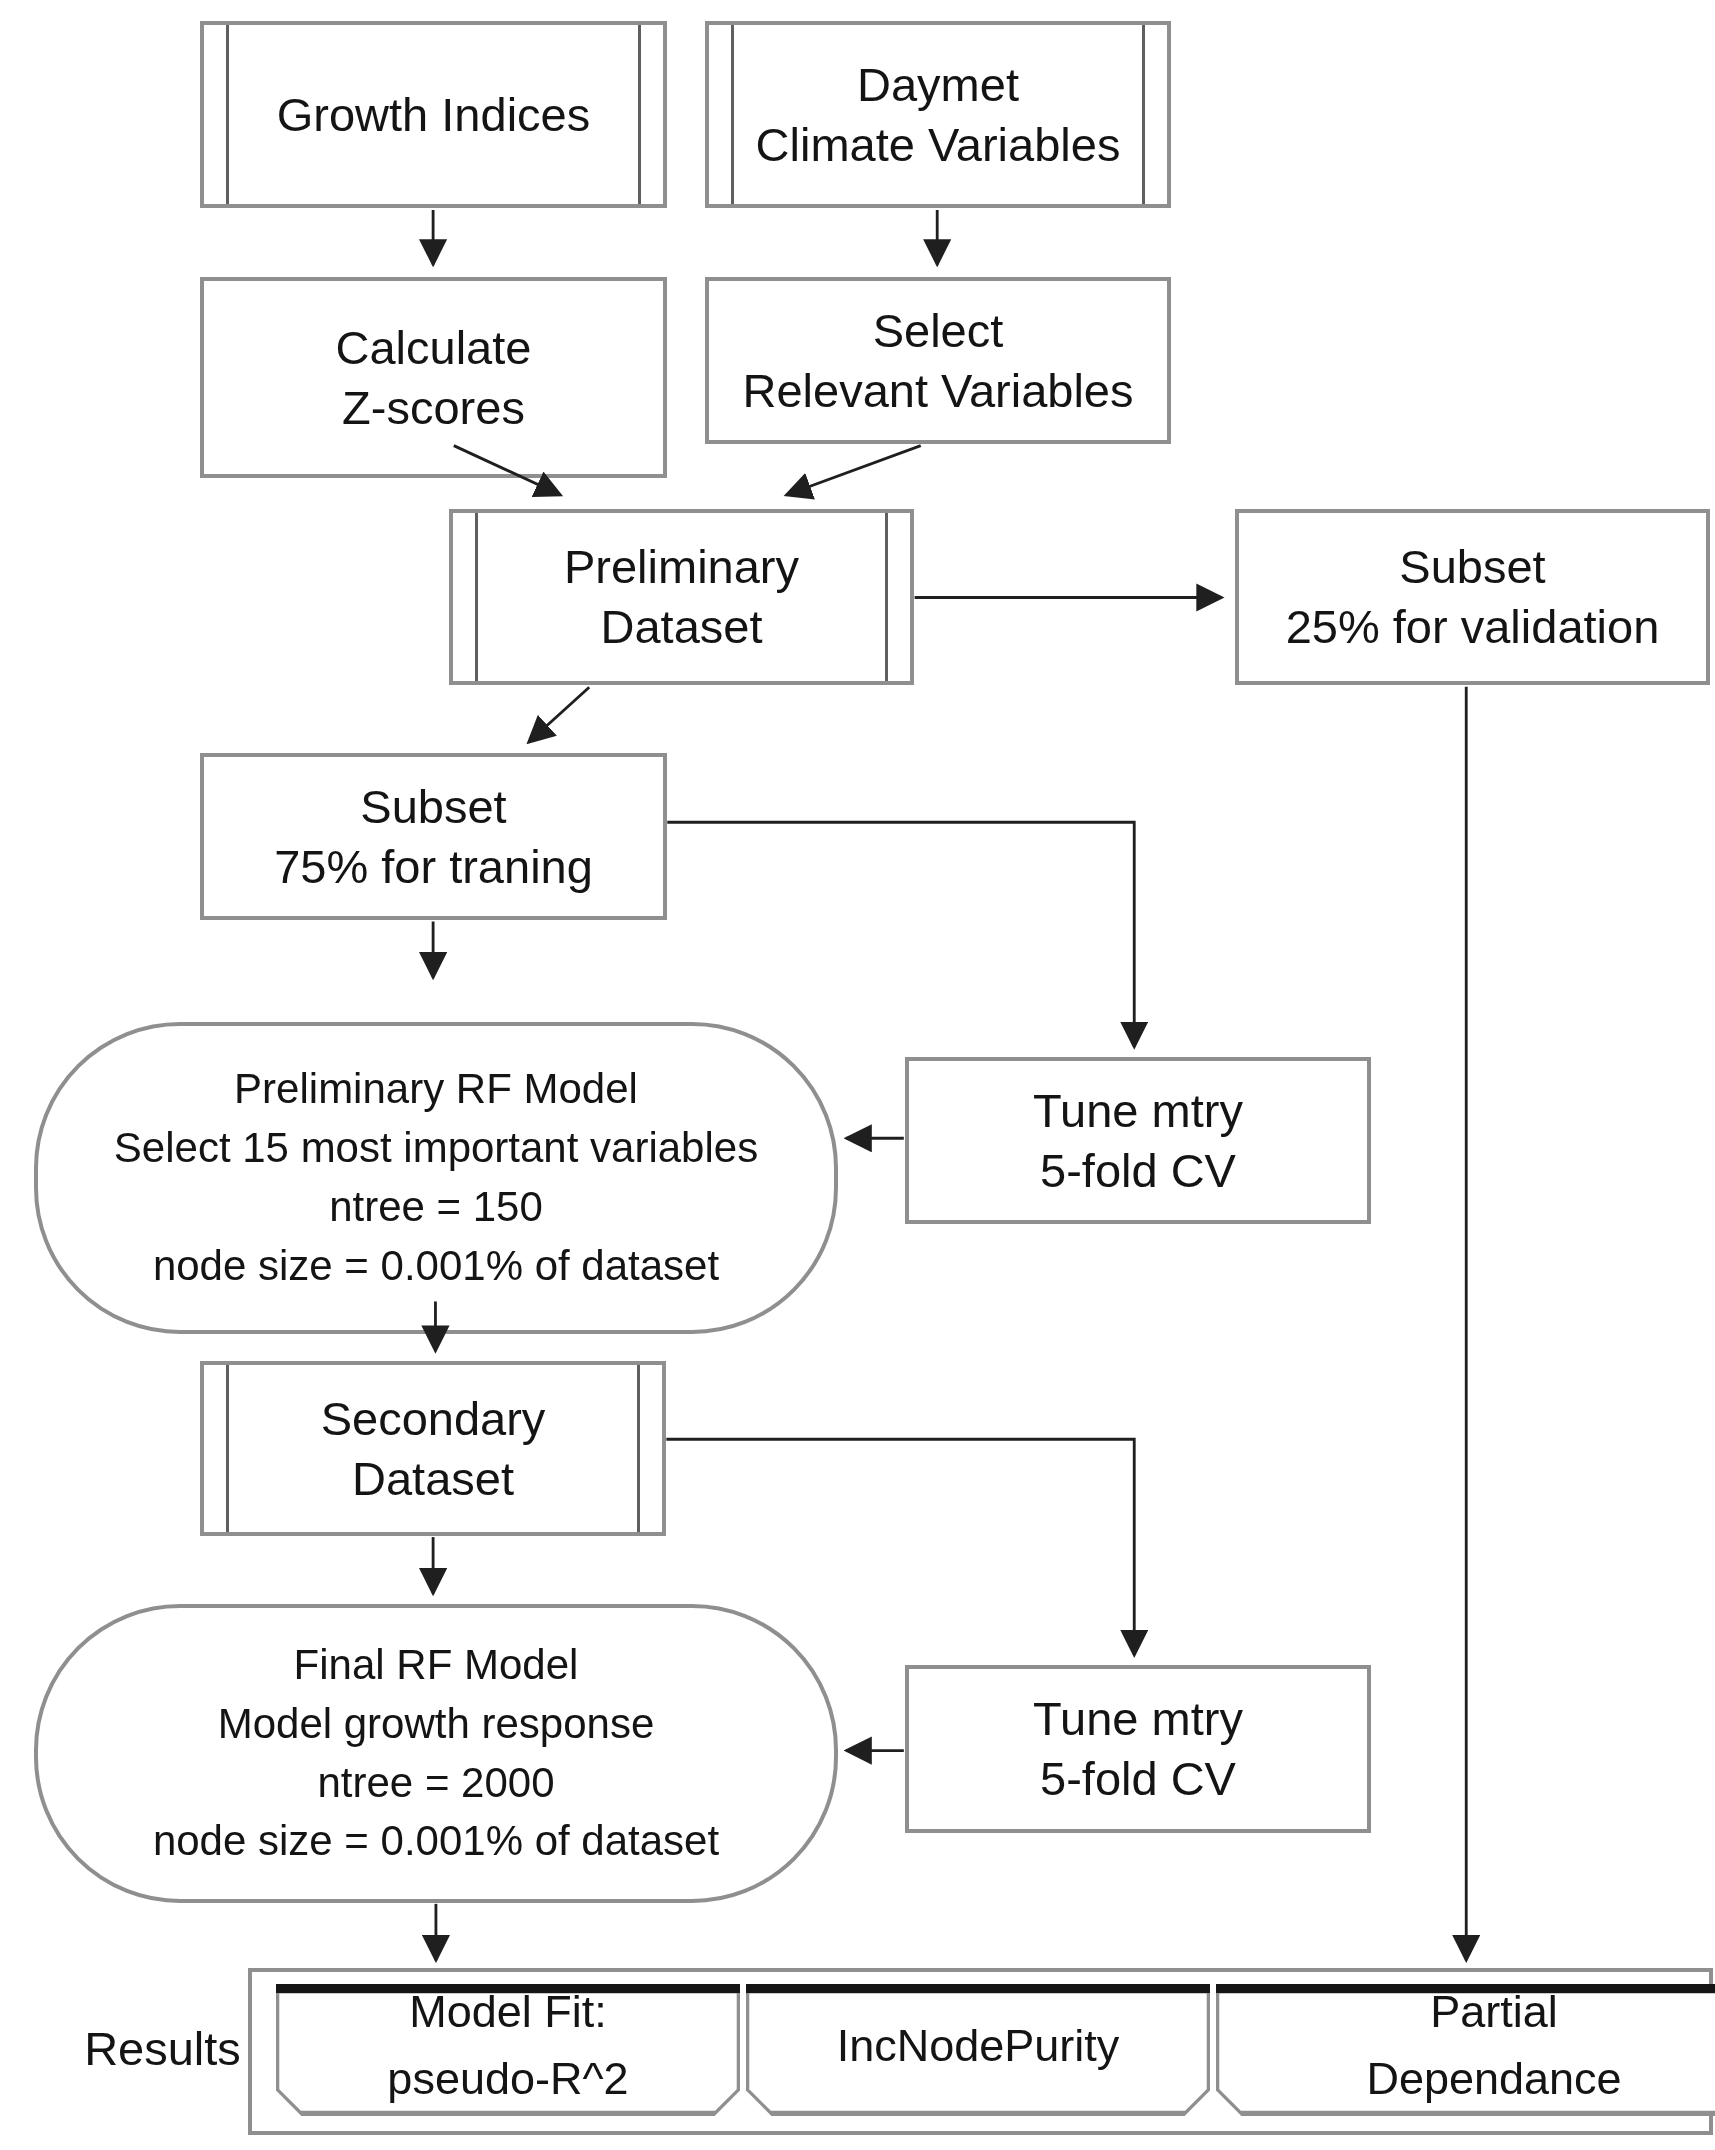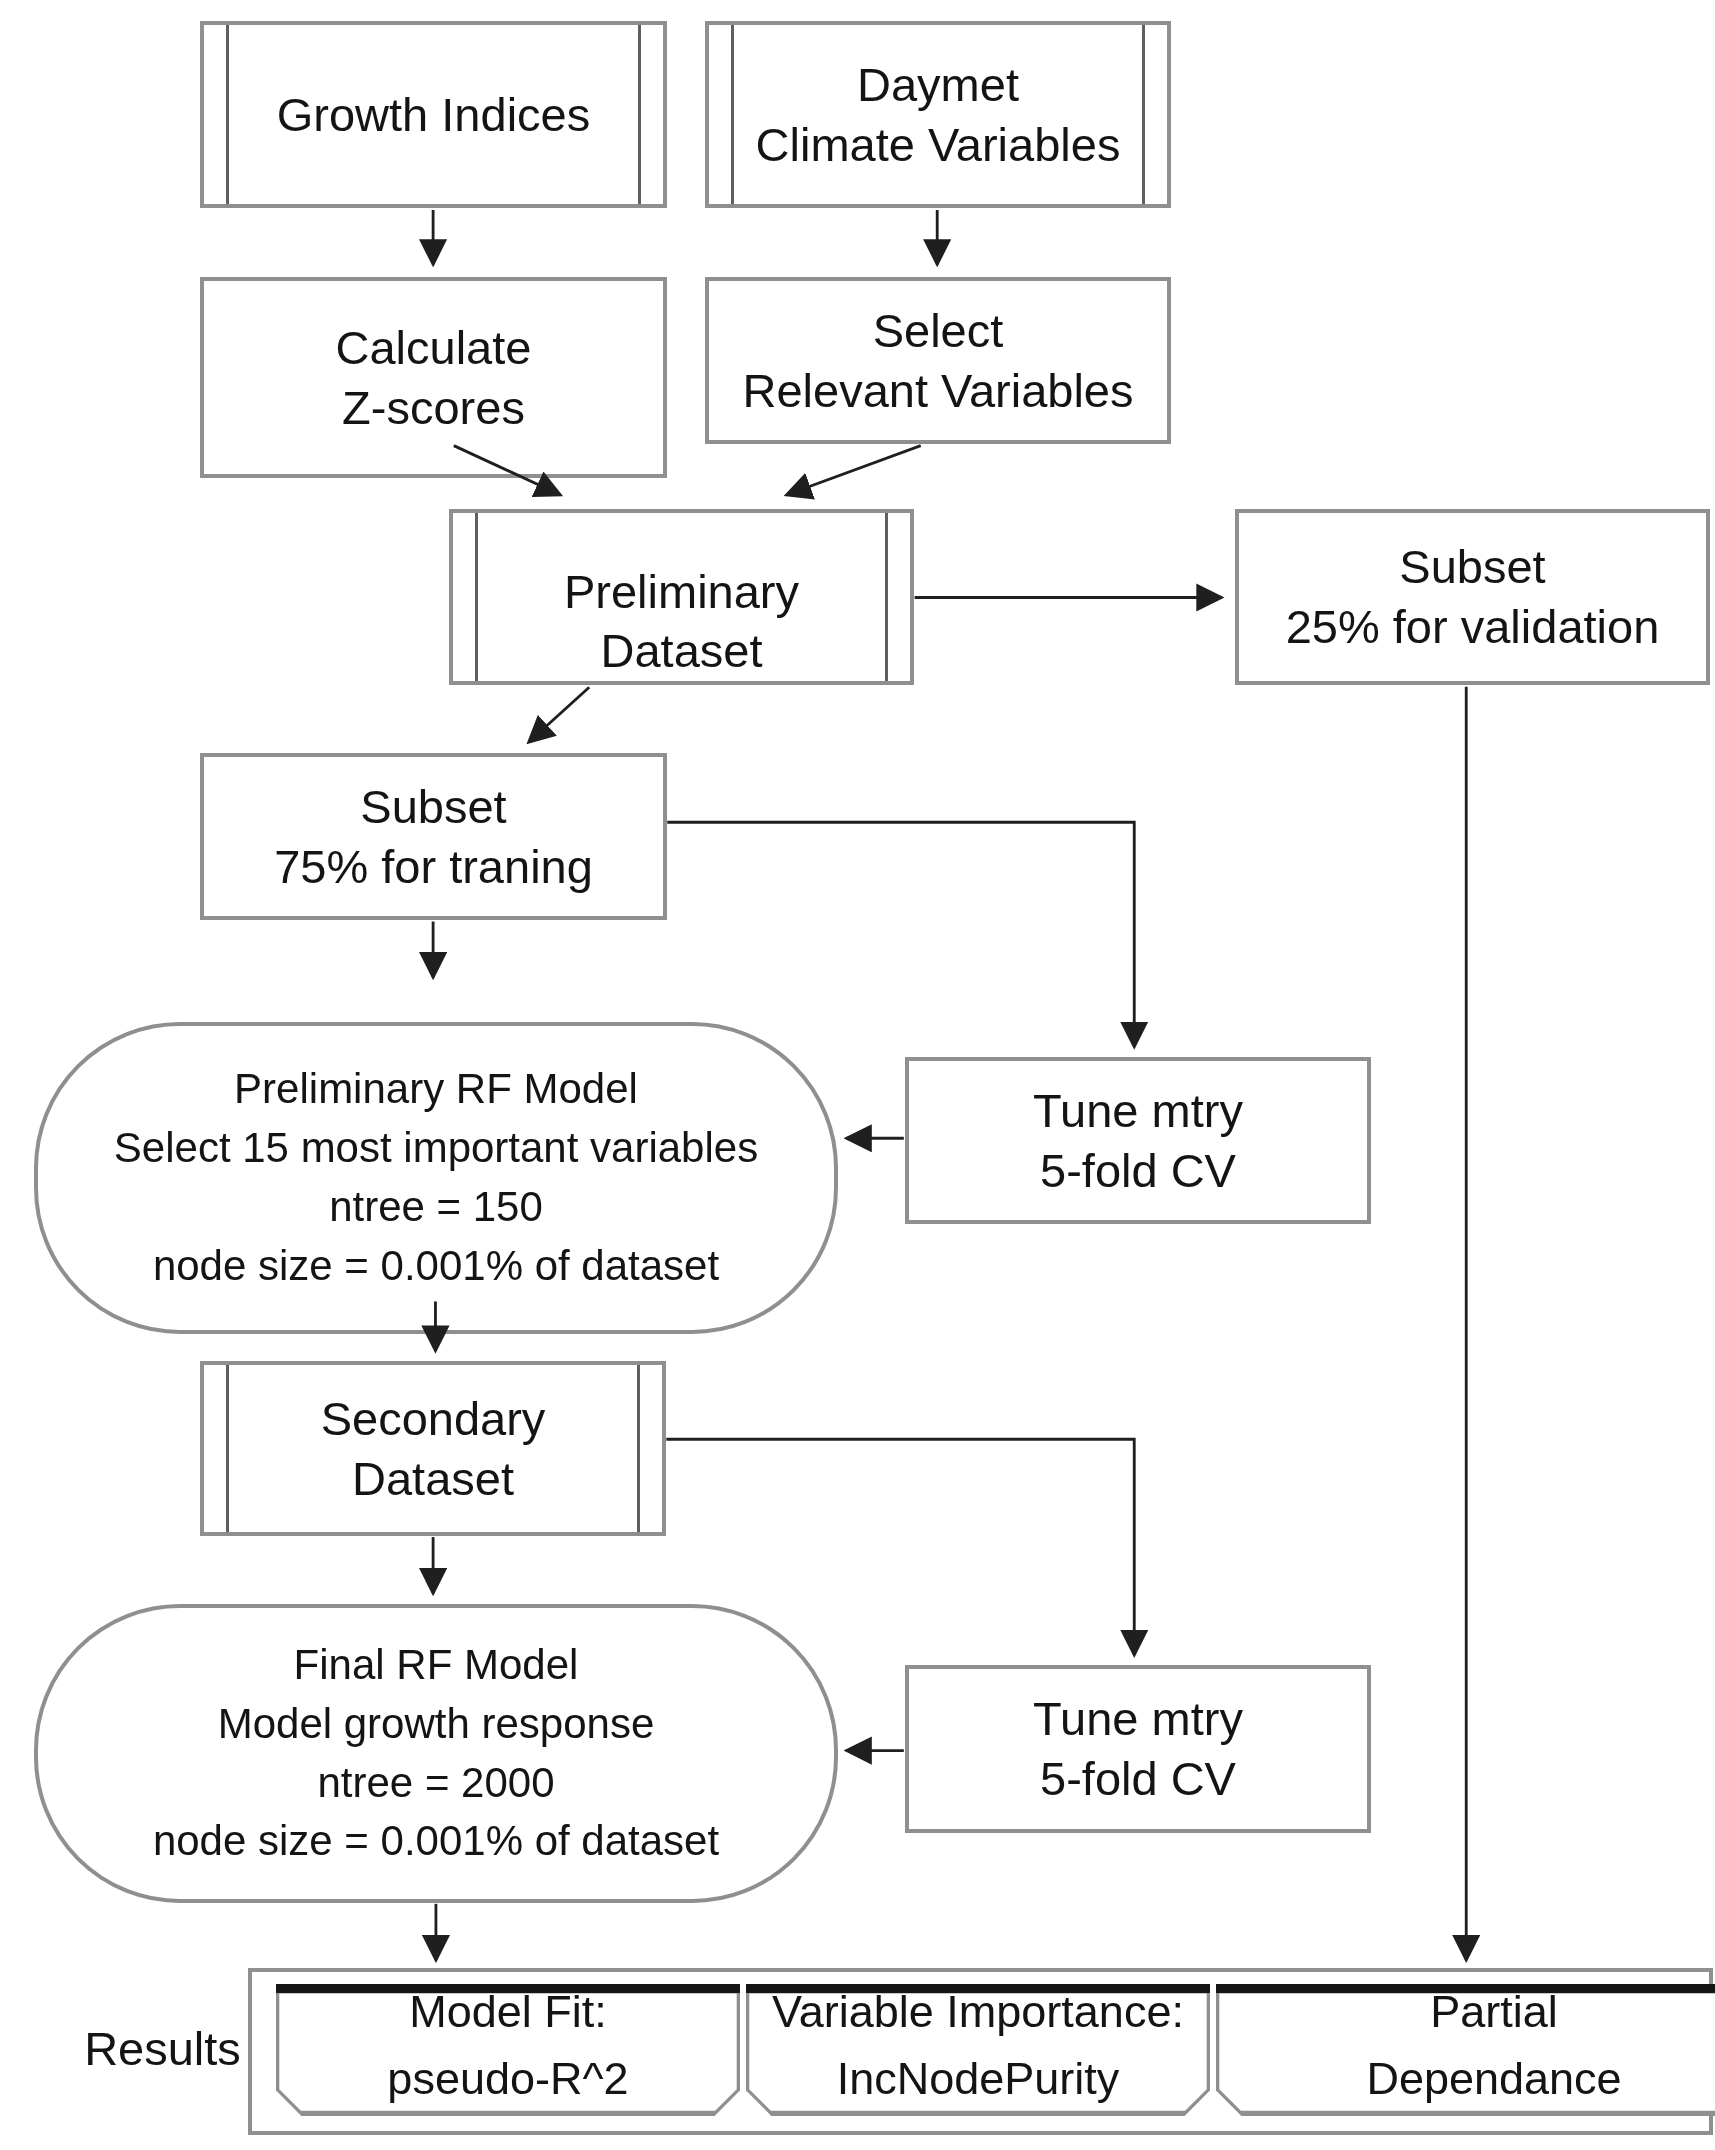--- a/index.html
+++ b/index.html
@@ -107,21 +107,21 @@
 
   <div class="node" style="left:200px; top:277px; width:467px; height:201px;">
     <span>Calculate</span>
     <span>Z-scores</span>
   </div>
   <div class="node" style="left:705px; top:277px; width:466px; height:167px;">
     <span>Select</span>
     <span>Relevant Variables</span>
   </div>
 
-  <div class="node data" style="left:449px; top:509px; width:465px; height:176px;justify-content:flex-end;">
+  <div class="node data" style="left:449px; top:509px; width:465px; height:176px;">
     <span>Preliminary</span>
     <span>Dataset</span>
   </div>
   <div class="node" style="left:1235px; top:509px; width:475px; height:176px;">
     <span>Subset</span>
     <span>25% for validation</span>
   </div>
 
   <div class="node" style="left:200px; top:753px; width:467px; height:167px;">
     <span>Subset</span>
@@ -164,21 +164,20 @@
     <div class="card-topline"></div>
     <div class="card-text">
       <span>Model Fit:</span>
       <span>pseudo-R^2</span>
     </div>
   </div>
   <div class="card" style="left:746px; top:1984px; width:464px; height:132px;">
     <div class="card-shape"></div>
     <div class="card-topline"></div>
     <div class="card-text">
-      <span>Variable Importance:</span>
       <span>IncNodePurity</span>
     </div>
   </div>
   <div class="card" style="left:1216px; top:1984px; width:549px; height:132px;padding-left:7px;">
     <div class="card-shape"></div>
     <div class="card-topline"></div>
     <div class="card-text">
       <span>Partial</span>
       <span>Dependance</span>
     </div>

